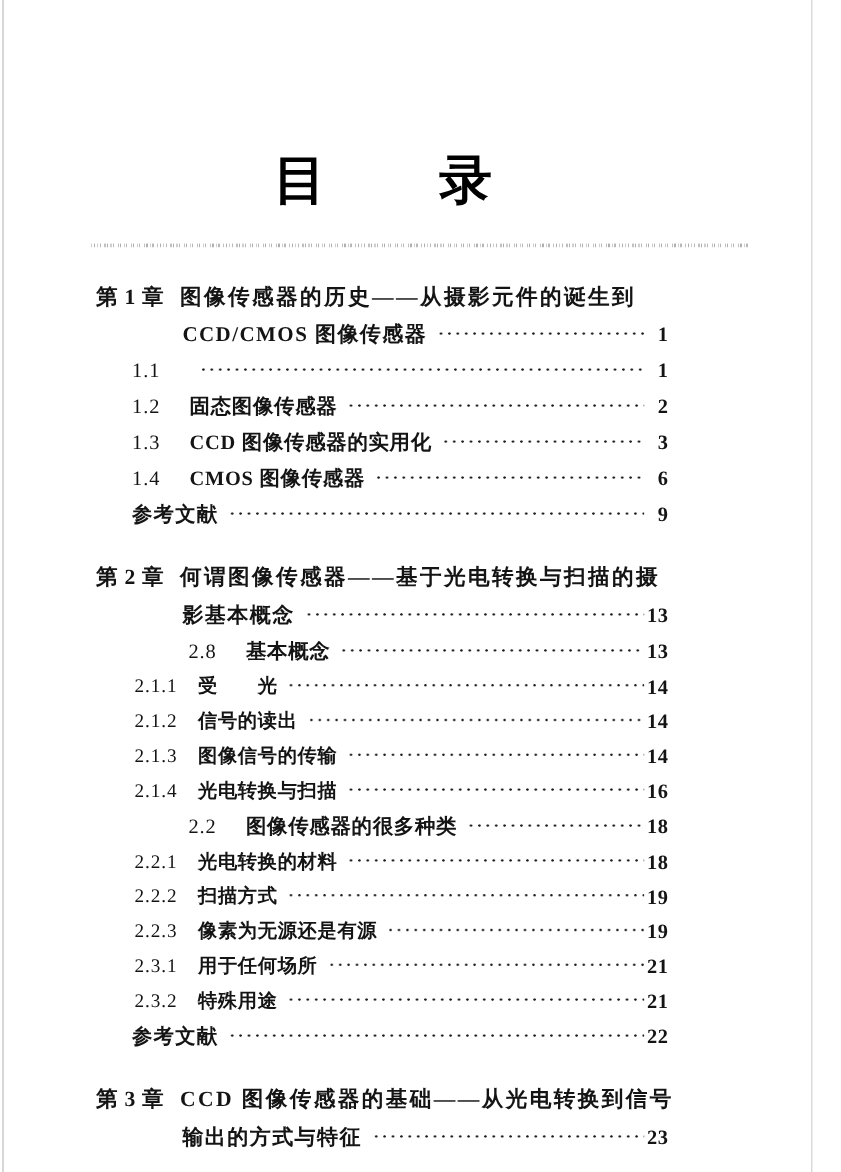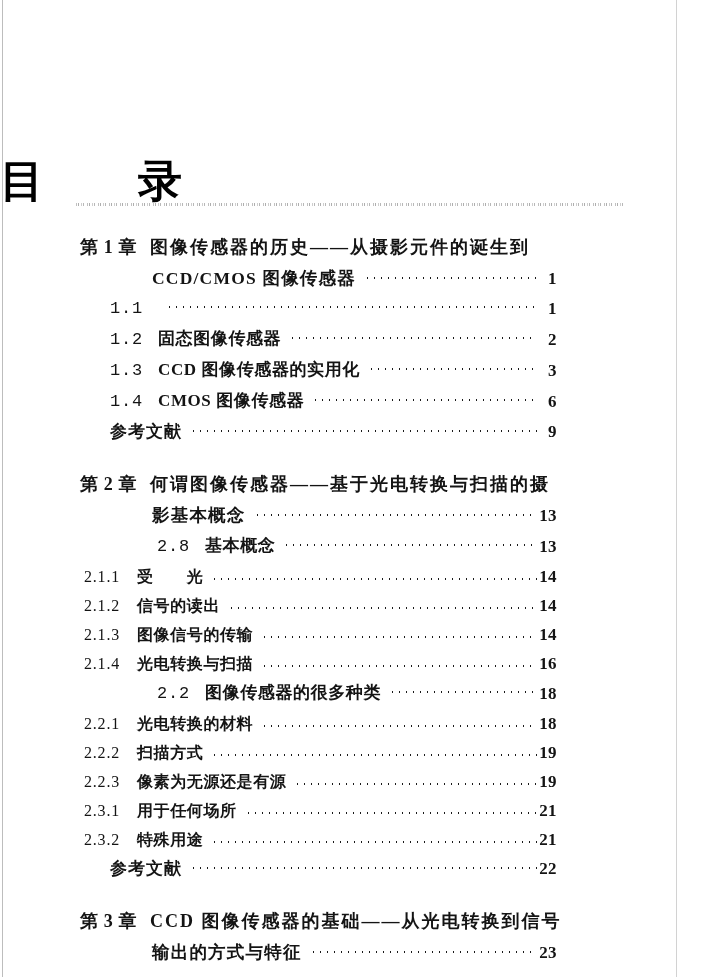--- a/index.html
+++ b/index.html
@@ -33,29 +33,28 @@
     width: 701px;
     height: 977px;
   }
 
   
   .toc-title {
     position: absolute;
     left: 0;
     top: 132px;
     width: 640px;
-    text-align: left;
-    font-family: Liberation Sans, sans-serif;
+    text-align: center;
+    font-family: Liberation Mono, monospace;
     font-weight: 700;
     font-size: 44px;
     letter-spacing: 2px;
     line-height: 1;
     color: #000;
     white-space: pre;
-    margin-top: 27px;
   }
 
   
   .scan-rule {
     position: absolute;
     left: 76px;
     top: 203px;
     width: 548px;
     height: 3px;
     opacity: .62;
@@ -155,35 +154,34 @@
   
   .lvl-2 {
     font-size: 17px;
     line-height: 30px;
     padding-left: 110px;
     font-weight: 700;
   }
   .lvl-2 .num {
     width: 48px;
     font-weight: 400;
-    font-family: Liberation Mono, monospace;
+    font-family: Liberation Serif, serif;
     letter-spacing: .8px;
   }
   .lvl-2 .label { letter-spacing: .6px; }
 
   
   .lvl-2.deep { padding-left: 157px; }
 
   
   .lvl-3 {
     font-size: 16px;
     line-height: 29px;
-    padding-left: 84px;
-    font-weight: 700;
-    align-items: center;
+    padding-left: 112px;
+    font-weight: 700;
   }
   .lvl-3 .num {
     width: 53px;
     font-weight: 400;
     font-family: "Liberation Serif", "DejaVu Serif", serif;
     letter-spacing: .8px;
   }
   .lvl-3 .label { letter-spacing: .6px; }
 
   

